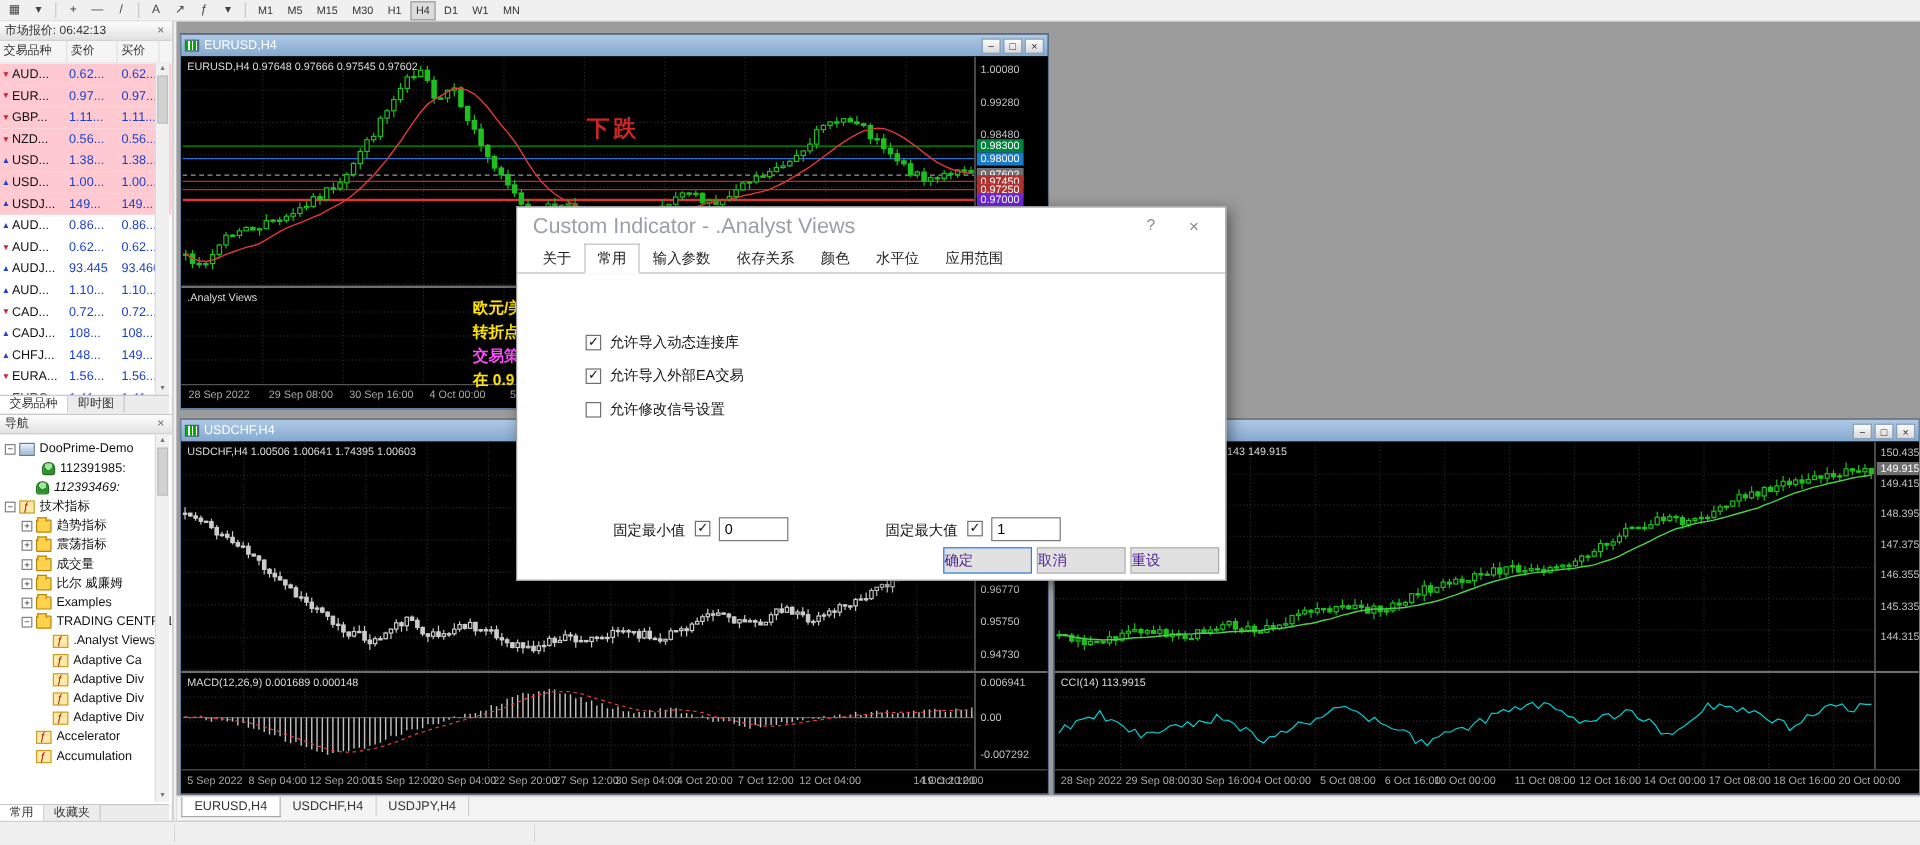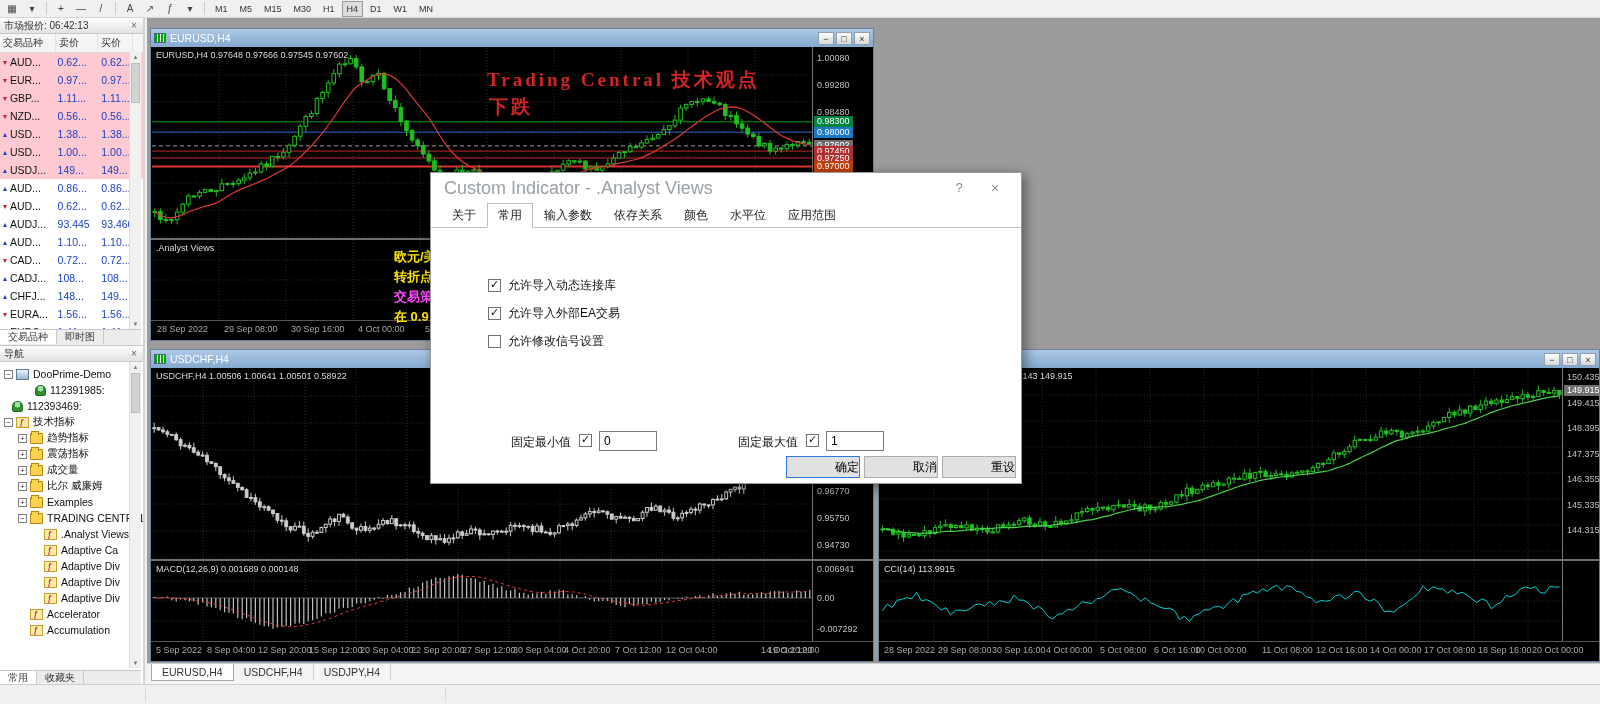--- a/index.html
+++ b/index.html
@@ -98,21 +98,21 @@
   .dcheck{display:inline-block;width:13px;height:13px;border:1px solid #707070;background:#fff;
           position:relative;box-sizing:border-box;flex:none;}
   .dcheck.checked::after{content:"✓";position:absolute;left:1px;top:-2px;font-size:11px;color:#111;}
   .dchecklabel{margin-left:7px;font-size:12px;color:#111;}
   .dminmax{position:absolute;left:0;top:204px;right:0;height:22px;}
   .dlabel{position:absolute;top:3px;font-size:12px;color:#111;}
   .dminmax .dcheck{position:absolute;top:3px;}
   .dinput{position:absolute;top:0;width:58px;height:20px;border:1px solid #7a7a7a;font-size:12px;
           padding:0 4px;box-sizing:border-box;font-family:"Liberation Sans",sans-serif;}
   #dialog-buttons{position:absolute;left:0;top:229px;right:0;height:23px;}
-  .dbtn{position:absolute;width:74px;height:22px;line-height:20px;text-align:right;font-size:12px;color:#000000;
+  .dbtn{position:absolute;width:74px;height:22px;line-height:20px;text-align:left;font-size:12px;color:#4c1d95;
         background:#e1e1e1;border:1px solid #adadad;box-sizing:border-box;}
   .dbtn.default{border:1px solid #2a7ae2;}
 </style>
 </head>
 <body>
 
 <div id="toolbar">
     <span class="ticon">▦</span>
     <span class="ticon">▾</span>
     <span class="tsep"></span>
@@ -264,21 +264,21 @@
       <div class="trow" style="padding-left: 4px;">
         <span class="expand">−</span>
         <span class="nicon server"></span>
         <span class="nlabel">DooPrime-Demo</span>
       </div>
       <div class="trow" style="padding-left: 23px;">
         <span class="expand-gap"></span>
         <span class="nicon account"></span>
         <span class="nlabel">112391985:</span>
       </div>
-      <div class="trow" style="">
+      <div class="trow" style="padding-left: 18px; font-style: italic;">
         <span class="expand-gap"></span>
         <span class="nicon account"></span>
         <span class="nlabel">112393469:</span>
       </div>
       <div class="trow" style="padding-left: 4px;">
         <span class="expand">−</span>
         <span class="nicon findicator"></span>
         <span class="nlabel">技术指标</span>
       </div>
       <div class="trow" style="padding-left: 18px;">
@@ -649,32 +649,31 @@
       </svg>
     <div class="scale" id="scale-eurusd" style="left:661px;top:0;width:61px;height:191px;">
         <div class="slabel" style="top: 11px;">1.00080</div>
         <div class="slabel" style="top: 38px;">0.99280</div>
         <div class="slabel" style="top: 65px;">0.98480</div>
         <div class="sbox" style="top: 69px; background: rgb(0, 132, 60);">0.98300</div>
         <div class="sbox" style="top: 80px; background: rgb(26, 122, 200);">0.98000</div>
         <div class="sbox" style="top: 93px; background: rgb(111, 111, 111);">0.97602</div>
         <div class="sbox" style="top: 99px; background: rgb(176, 48, 48);">0.97450</div>
         <div class="sbox" style="top: 106px; background: rgb(176, 48, 48);">0.97250</div>
-        <div class="sbox" style="top: 114px; background: #c2410c;">0.97000</div>
+        <div class="sbox" style="top: 114px; background: #6d28d9;">0.97000</div>
       </div>
     <div class="scale" style="left:661px;top:193px;width:61px;height:80px;"></div>
     <div class="axis" id="axis-eurusd" style="top:273px;">
         <span class="alabel" style="left: 6px;">28 Sep 2022</span>
         <span class="alabel" style="left: 73px;">29 Sep 08:00</span>
         <span class="alabel" style="left: 140px;">30 Sep 16:00</span>
         <span class="alabel" style="left: 207px;">4 Oct 00:00</span>
         <span class="alabel" style="left: 274px;">5 Oct 08:00</span>
       </div>
     <div class="ohlc">EURUSD,H4 0.97648 0.97666 0.97545 0.97602</div>
-    <div class="annot" style="left:336px;top:20px;">Trading Central 技术观点</div>
     <div class="annot" style="left:338px;top:47px;">下跌</div>
     <div class="sublabel" style="top:196px;">.Analyst Views</div>
     <div id="eurusd-subtext">
         <div class="subtext-line" style="left: 243px; top: 201px; color: rgb(255, 228, 0);">欧元/美</div>
         <div class="subtext-line" style="left: 243px; top: 221px; color: rgb(255, 228, 0);">转折点</div>
         <div class="subtext-line" style="left: 243px; top: 241px; color: rgb(255, 77, 255);">交易策</div>
         <div class="subtext-line" style="left: 243px; top: 261px; color: rgb(255, 228, 0); text-align: right;">在 0.9</div>
       </div>
   </div>
 </div>
@@ -1199,21 +1198,21 @@
         <span class="alabel" style="left: 209px;">20 Sep 04:00</span>
         <span class="alabel" style="left: 260px;">22 Sep 20:00</span>
         <span class="alabel" style="left: 311px;">27 Sep 12:00</span>
         <span class="alabel" style="left: 362px;">30 Sep 04:00</span>
         <span class="alabel" style="left: 413px;">4 Oct 20:00</span>
         <span class="alabel" style="left: 464px;">7 Oct 12:00</span>
         <span class="alabel" style="left: 515px;">12 Oct 04:00</span>
         <span class="alabel" style="left: 566px; margin-left: 44px;">14 Oct 20:00</span>
         <span class="alabel" style="left: 617px;">19 Oct 12:00</span>
       </div>
-    <div class="ohlc">USDCHF,H4 1.00506 1.00641 1.00501 0.58922</div>
+    <div class="ohlc">USDCHF,H4 1.00506 1.00641 1.74395 1.00603</div>
     <div class="sublabel" style="top:196px;">MACD(12,26,9) 0.001689 0.000148</div>
   </div>
 </div>
 
 <div class="window" id="win-usdjpy" style="left:878px;top:349px;width:722px;height:313px;z-index:9;">
   <div class="titlebar">
     <span class="wicon"></span>
     <span class="wtitle">USDJPY,H4</span>
     <span class="wbtns" id="ctl-usdjpy">
         <span class="wbtn">−</span>
@@ -1539,21 +1538,21 @@
         <span class="alabel" style="left: 59px;">29 Sep 08:00</span>
         <span class="alabel" style="left: 113px;">30 Sep 16:00</span>
         <span class="alabel" style="left: 167px;">4 Oct 00:00</span>
         <span class="alabel" style="left: 221px;">5 Oct 08:00</span>
         <span class="alabel" style="left: 275px;">6 Oct 16:00</span>
         <span class="alabel" style="left: 316px;">10 Oct 00:00</span>
         <span class="alabel" style="left: 383px;">11 Oct 08:00</span>
         <span class="alabel" style="left: 437px;">12 Oct 16:00</span>
         <span class="alabel" style="left: 491px;">14 Oct 00:00</span>
         <span class="alabel" style="left: 545px;">17 Oct 08:00</span>
-        <span class="alabel" style="left: 599px;">18 Sep 16:00</span>
+        <span class="alabel" style="left: 599px;">18 Oct 16:00</span>
         <span class="alabel" style="left: 653px;">20 Oct 00:00</span>
       </div>
     <div class="ohlc">USDJPY,H4 149.313 149.915 149.143 149.915</div>
     <div class="sublabel" style="top:196px;">CCI(14) 113.9915</div>
   </div>
 </div>
 
 <div id="window-tabbar">
     <span class="wtab active">EURUSD,H4</span>
     <span class="wtab">USDCHF,H4</span>

